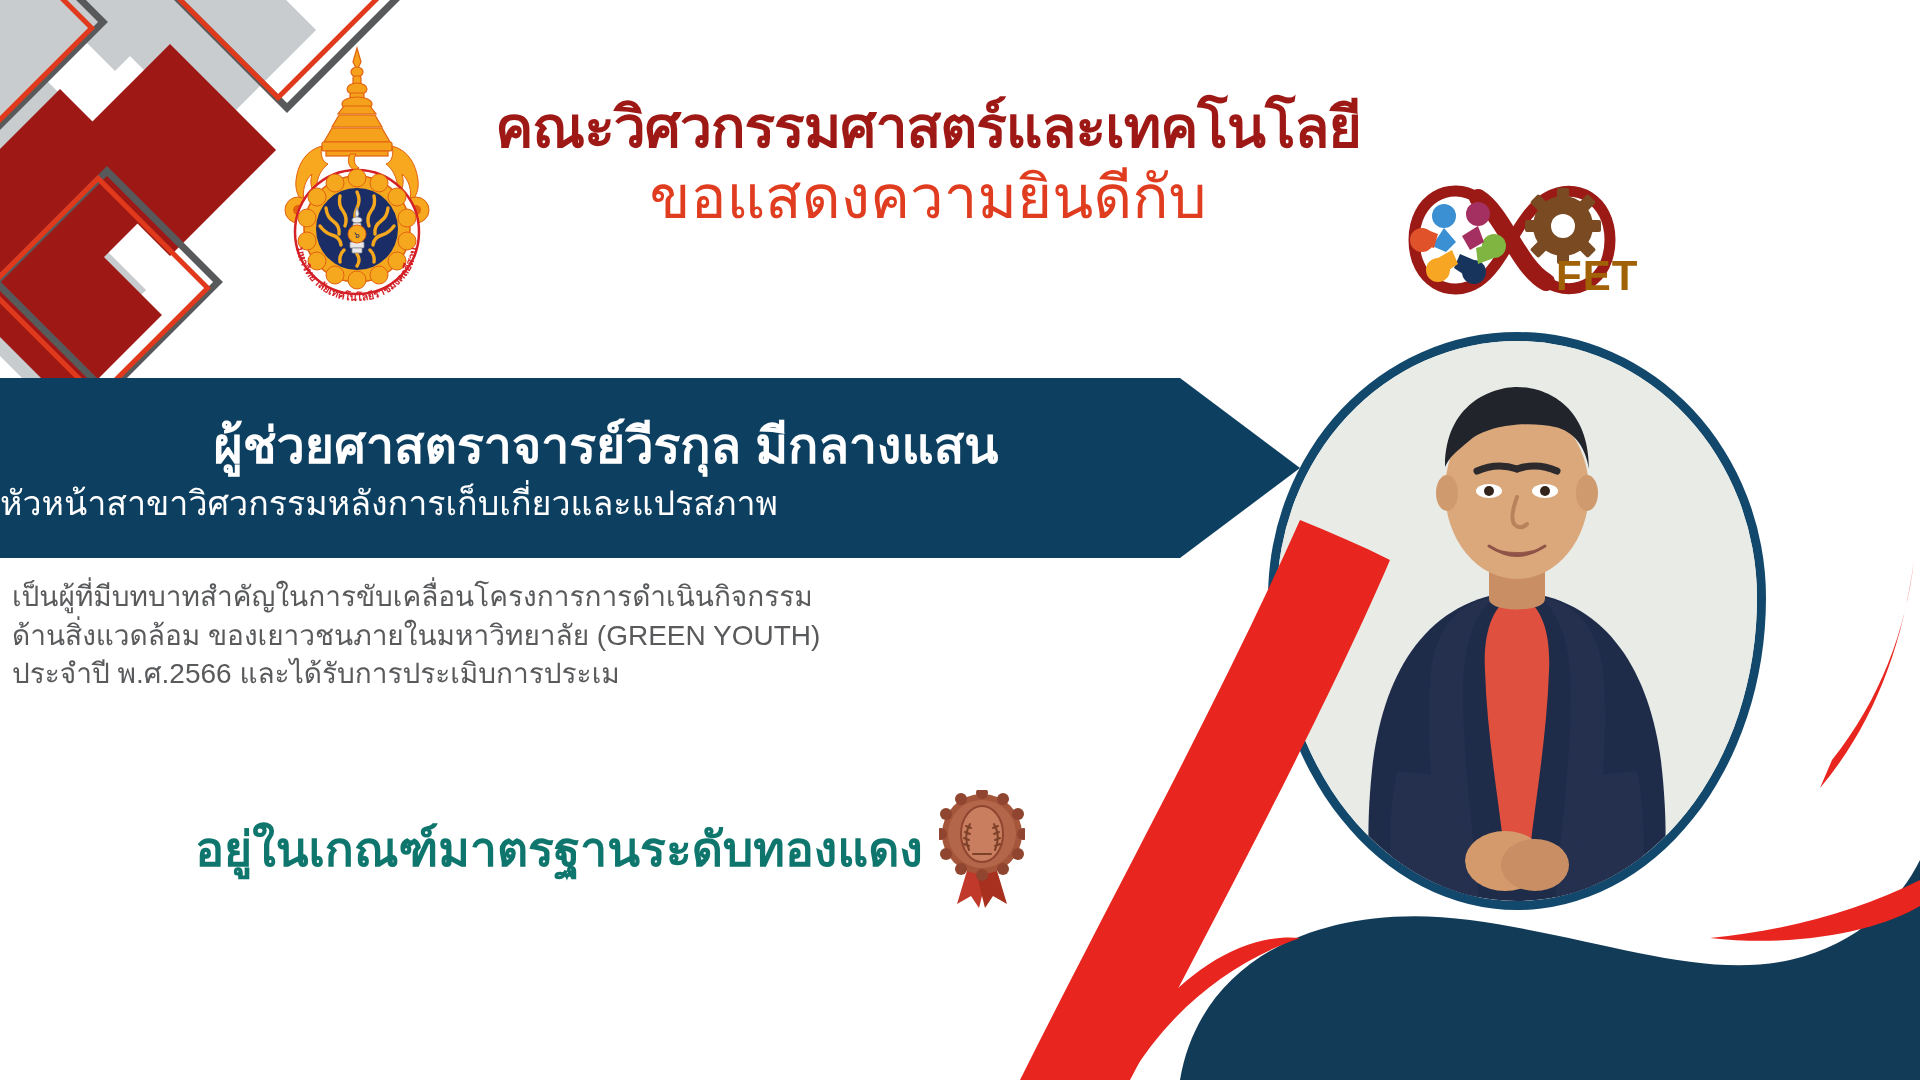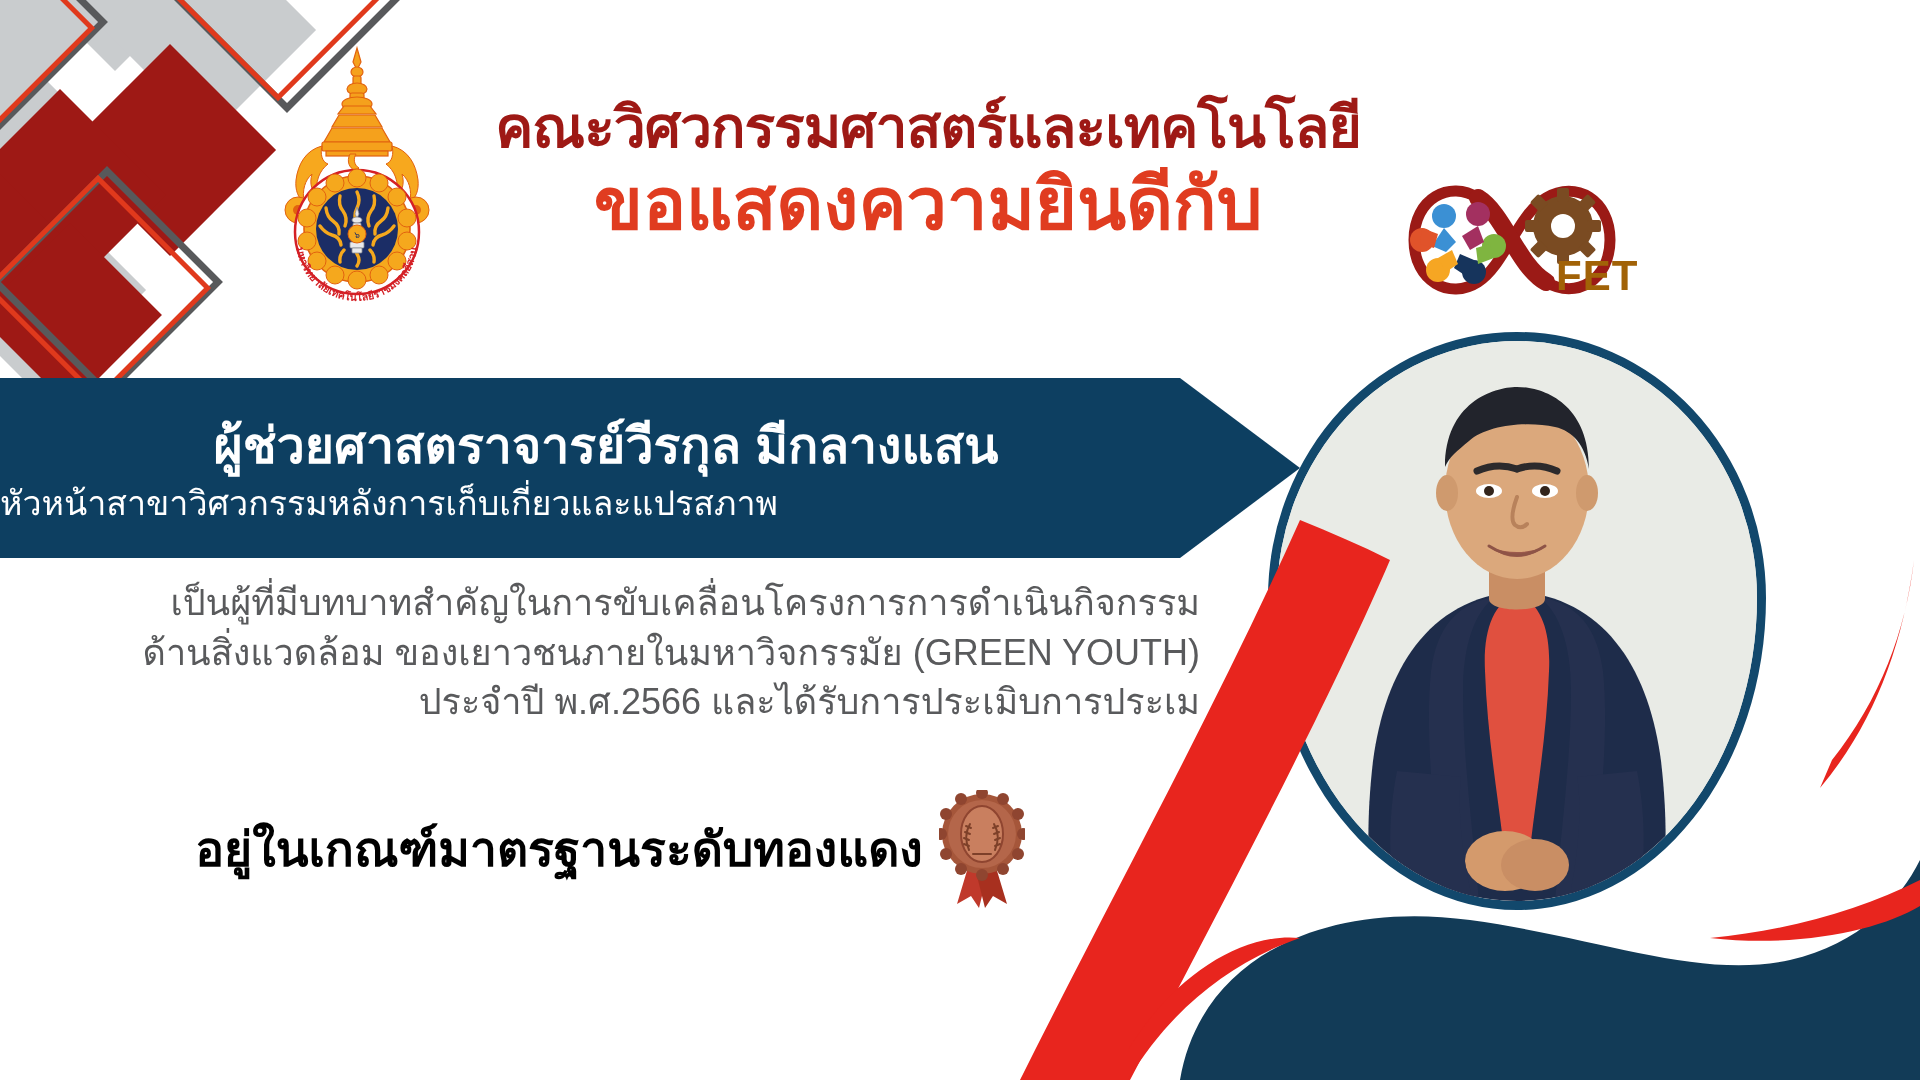--- a/index.html
+++ b/index.html
@@ -20,21 +20,21 @@
   
   .emblem{position:absolute;left:262px;top:42px;width:190px;height:265px;}
 
   
   .headline{position:absolute;left:478px;top:98px;width:900px;text-align:center;}
   .hl1{
     font-size:57px;font-weight:bold;color:#9e1915;letter-spacing:-1px;
     line-height:1.05;white-space:nowrap;
   }
   .hl2{
-    font-size:72px;font-weight:700;color:#e03c20;letter-spacing:0px;
+    font-size:60px;font-weight:400;color:#e03c20;letter-spacing:0px;
     line-height:1.12;margin-top:6px;white-space:nowrap;
   }
 
   
   .fet{position:absolute;left:1378px;top:158px;width:250px;height:165px;}
   .fet-text{
     position:absolute;left:1556px;top:252px;font-size:42px;font-weight:bold;
     color:#a16207;letter-spacing:1px;
   }
 
@@ -49,32 +49,32 @@
     position:absolute;left:0;top:28px;width:1180px;text-align:center;
     font-size:50px;font-weight:bold;letter-spacing:0px;white-space:nowrap;padding-left:16px;
   }
   .name-line2{
     position:absolute;left:0;top:98px;width:1180px;text-align:left;
     font-size:34px;font-weight:400;letter-spacing:0px;white-space:nowrap;
   }
 
   
   .body-text{
-    position:absolute;left:20px;top:578px;width:1180px;text-align:right;
-    color:#595a5c;font-size:36px;line-height:1.38;font-weight:400;
+    position:absolute;left:12px;top:578px;width:1180px;text-align:left;
+    color:#595a5c;font-size:28px;line-height:1.38;font-weight:400;
   }
   .body-text .ln{white-space:nowrap;}
 
   
   .award-row{
     position:absolute;left:20px;top:790px;width:1180px;
     display:flex;align-items:center;justify-content:center;gap:16px;
   }
   .award-text{
-    font-size:48px;font-weight:bold;color:#000000;white-space:nowrap;
+    font-size:48px;font-weight:bold;color:#0f766e;white-space:nowrap;
     letter-spacing:0px;
   }
   .medal{width:86px;height:118px;flex:0 0 auto;}
 
   
   .portrait-ring{
     position:absolute;left:1268px;top:332px;width:480px;height:560px;
     border-radius:50% 50% 50% 50%/46% 46% 54% 54%;
     border:9px solid #12486c;overflow:hidden;background:#e8eae6;
   }
@@ -239,21 +239,21 @@
   </div>
   <div class="fet-text">FET</div>
 
   <div class="name-banner">
     <div class="name-line1">ผู้ช่วยศาสตราจารย์วีรกุล มีกลางแสน</div>
     <div class="name-line2">หัวหน้าสาขาวิศวกรรมหลังการเก็บเกี่ยวและแปรสภาพ</div>
   </div>
 
   <div class="body-text">
     <div class="ln">เป็นผู้ที่มีบทบาทสำคัญในการขับเคลื่อนโครงการการดำเนินกิจกรรม</div>
-    <div class="ln">ด้านสิ่งแวดล้อม ของเยาวชนภายในมหาวิจกรรมัย (GREEN YOUTH)</div>
+    <div class="ln">ด้านสิ่งแวดล้อม ของเยาวชนภายในมหาวิทยาลัย (GREEN YOUTH)</div>
     <div class="ln">ประจำปี พ.ศ.2566 และได้รับการประเมิบการประเม</div>
   </div>
 
   <div class="award-row">
     <div class="award-text">อยู่ในเกณฑ์มาตรฐานระดับทองแดง</div>
     <svg class="medal" viewBox="0 0 86 118" xmlns="http://www.w3.org/2000/svg">
       <path d="M30 74 l-12 40 14 -8 8 12 8 -32z" fill="#c0392b"></path>
       <path d="M56 74 l12 40 -14 -8 -8 12 -8 -32z" fill="#a8301f"></path>
       <g>
         <circle cx="43" cy="44" r="40" fill="#a5563a"></circle>

